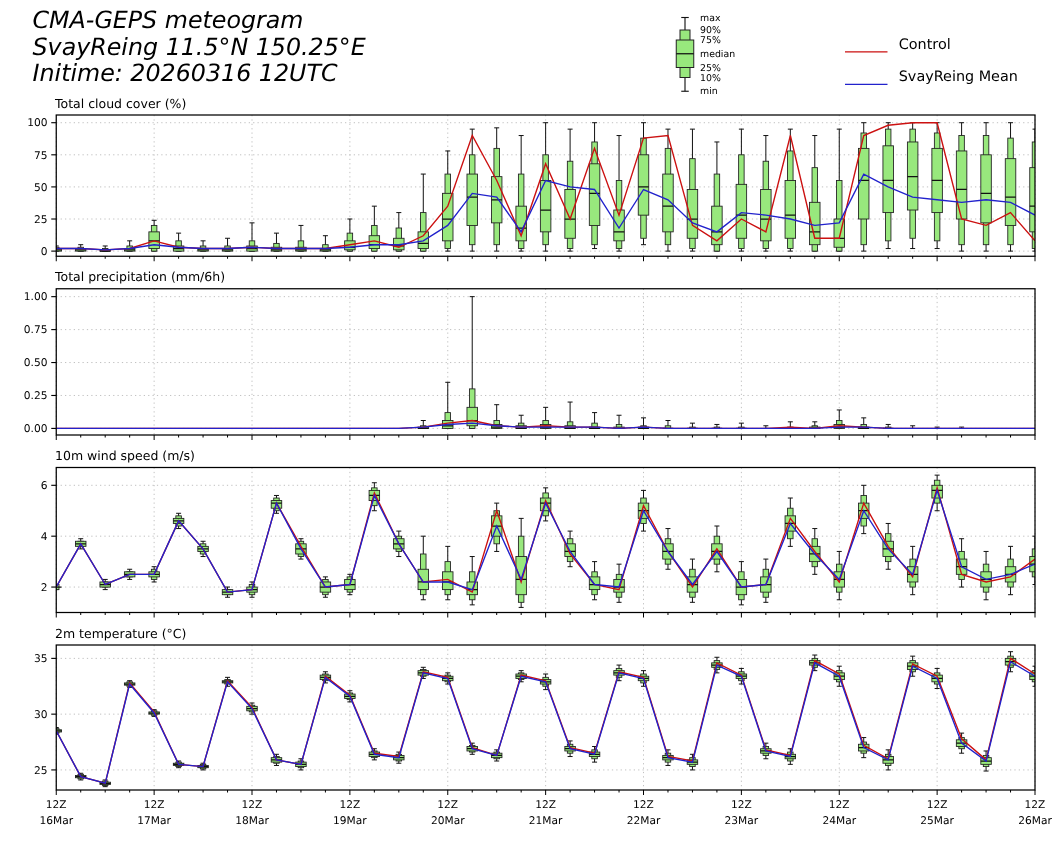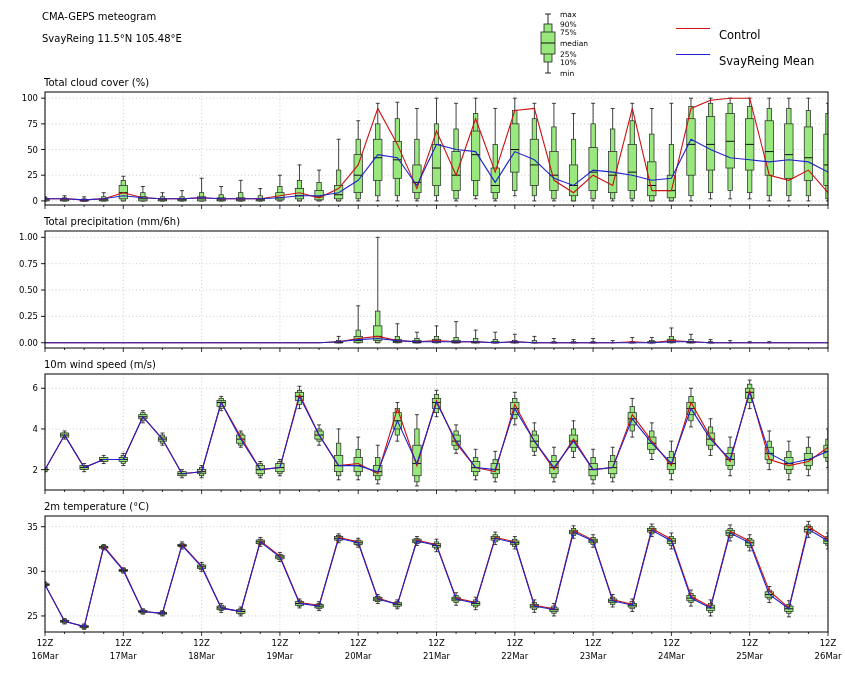--- a/index.html
+++ b/index.html
@@ -1,31 +1,32 @@
 <!DOCTYPE html>
 <html><head>
 <meta charset="utf-8">
 <style>
   html,body{margin:0;padding:0;background:#ffffff;}
   #app{position:relative;width:845px;height:680px;background:#ffffff;overflow:hidden;
        font-family:"DejaVu Sans","Liberation Sans",sans-serif;color:#000;}
-  .header{position:absolute;left:42px;top:6px;font-size:10px;line-height:21.5px;z-index:3;}
+  .header{position:absolute;left:26px;top:6px;font-size:19px;line-height:21.5px;z-index:3;font-style:italic;}
   #charts-svg{position:absolute;left:0;top:0;z-index:1;}
   .line-legend{position:absolute;left:676px;top:28px;font-size:11.5px;z-index:3;}
-  .legend-entry{display:flex;align-items:flex-start;margin-bottom:12px;}
+  .legend-entry{display:flex;align-items:flex-end;margin-bottom:12px;}
   .swatch{display:inline-block;width:34px;height:0;border-top:1.6px solid #000;margin-right:9px;}
   .legend-label{white-space:nowrap;}
 </style>
 </head>
 <body>
 
 <div id="app">
   <div class="header">
     <div>CMA-GEPS meteogram</div>
-    <div>SvayReing 11.5°N 105.48°E</div>
+    <div>SvayReing 11.5°N 150.25°E</div>
+    <div>Initime: 20260316 12UTC</div>
   </div>
 
   <svg id="charts-svg" width="845" height="680">
       <g>
         <text x="44" y="86" font-size="10" text-anchor="start" fill="#000" font-family="&quot;DejaVu Sans&quot;,&quot;Liberation Sans&quot;,sans-serif">Total cloud cover (%)</text>
         <line x1="45" y1="92" x2="45" y2="205" stroke="#b8b8b8" stroke-width="0.7" stroke-dasharray="1,2.5"></line>
         <line x1="123.3" y1="92" x2="123.3" y2="205" stroke="#b8b8b8" stroke-width="0.7" stroke-dasharray="1,2.5"></line>
         <line x1="201.6" y1="92" x2="201.6" y2="205" stroke="#b8b8b8" stroke-width="0.7" stroke-dasharray="1,2.5"></line>
         <line x1="279.9" y1="92" x2="279.9" y2="205" stroke="#b8b8b8" stroke-width="0.7" stroke-dasharray="1,2.5"></line>
         <line x1="358.2" y1="92" x2="358.2" y2="205" stroke="#b8b8b8" stroke-width="0.7" stroke-dasharray="1,2.5"></line>

